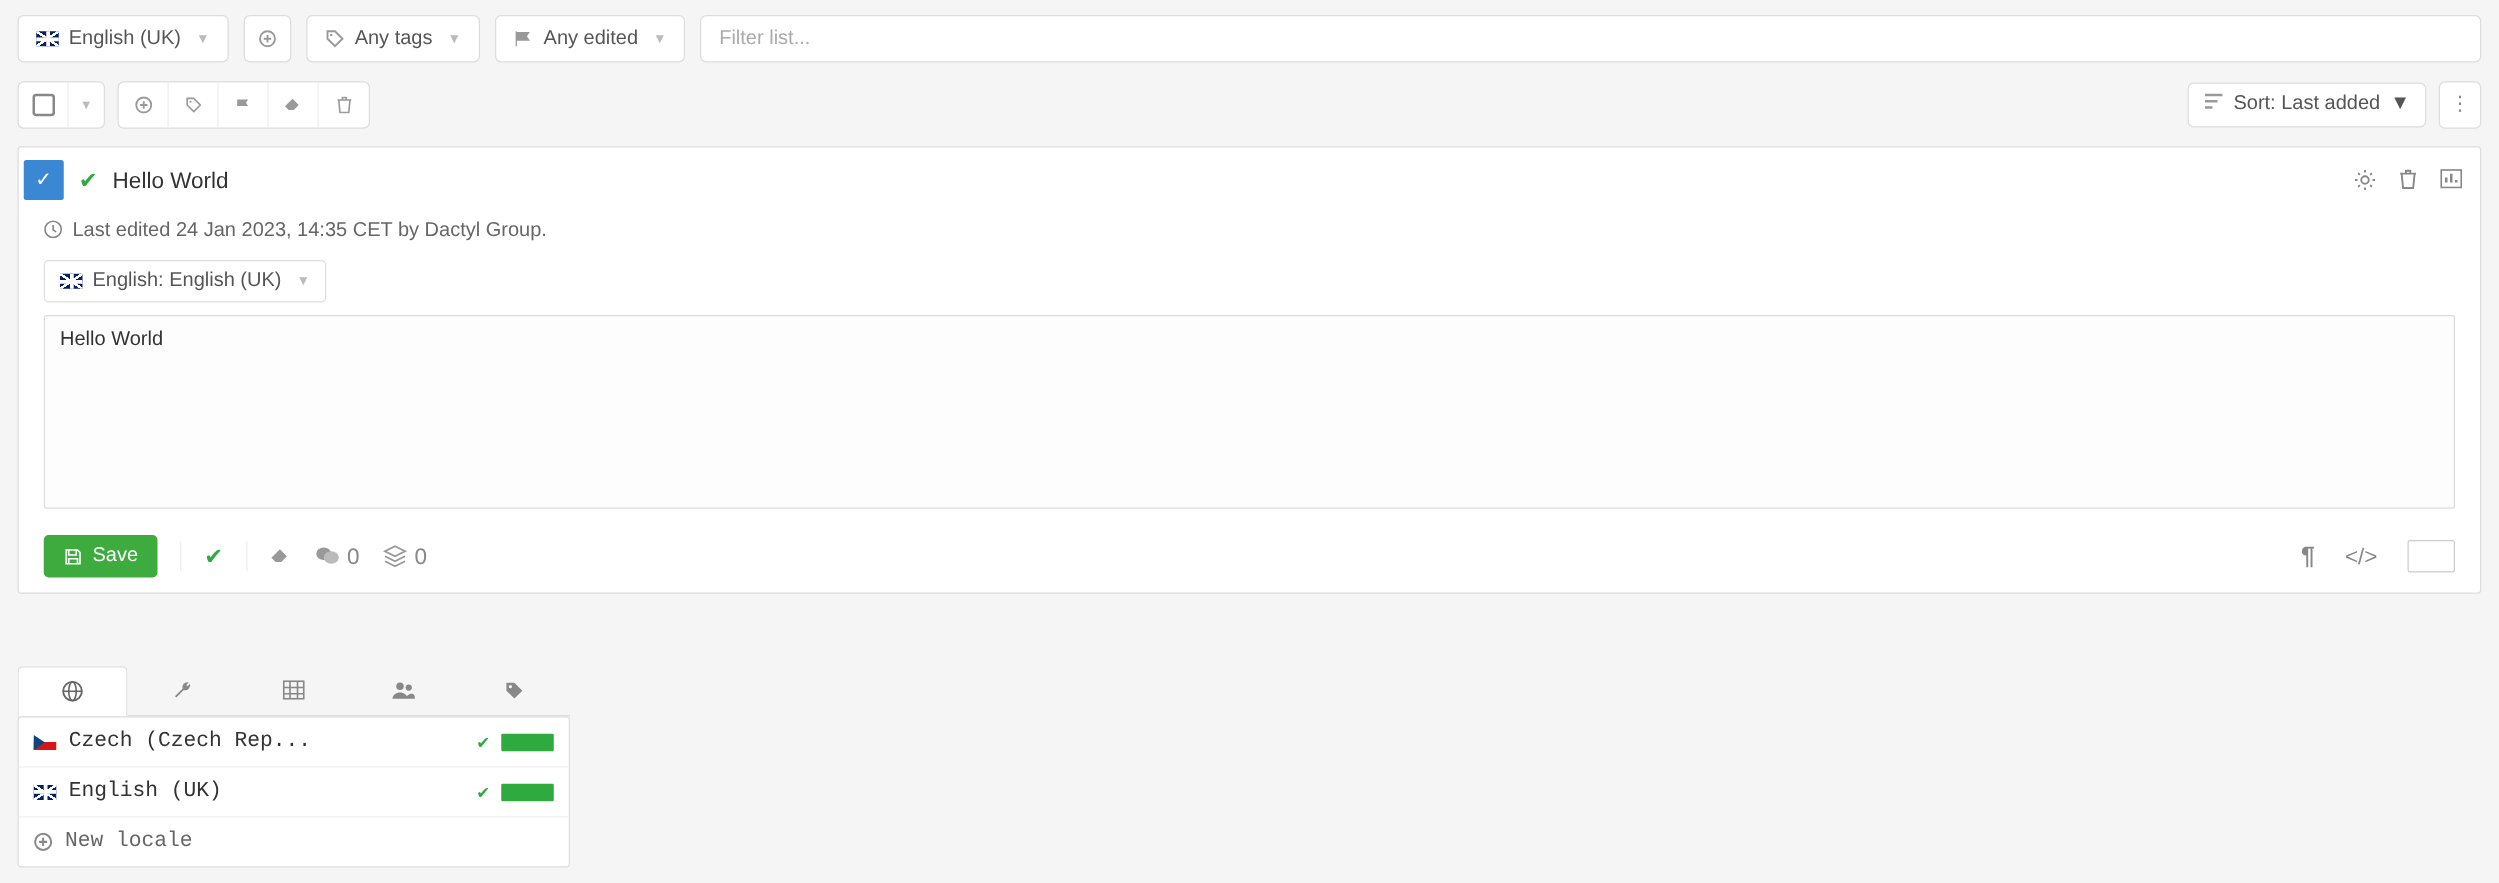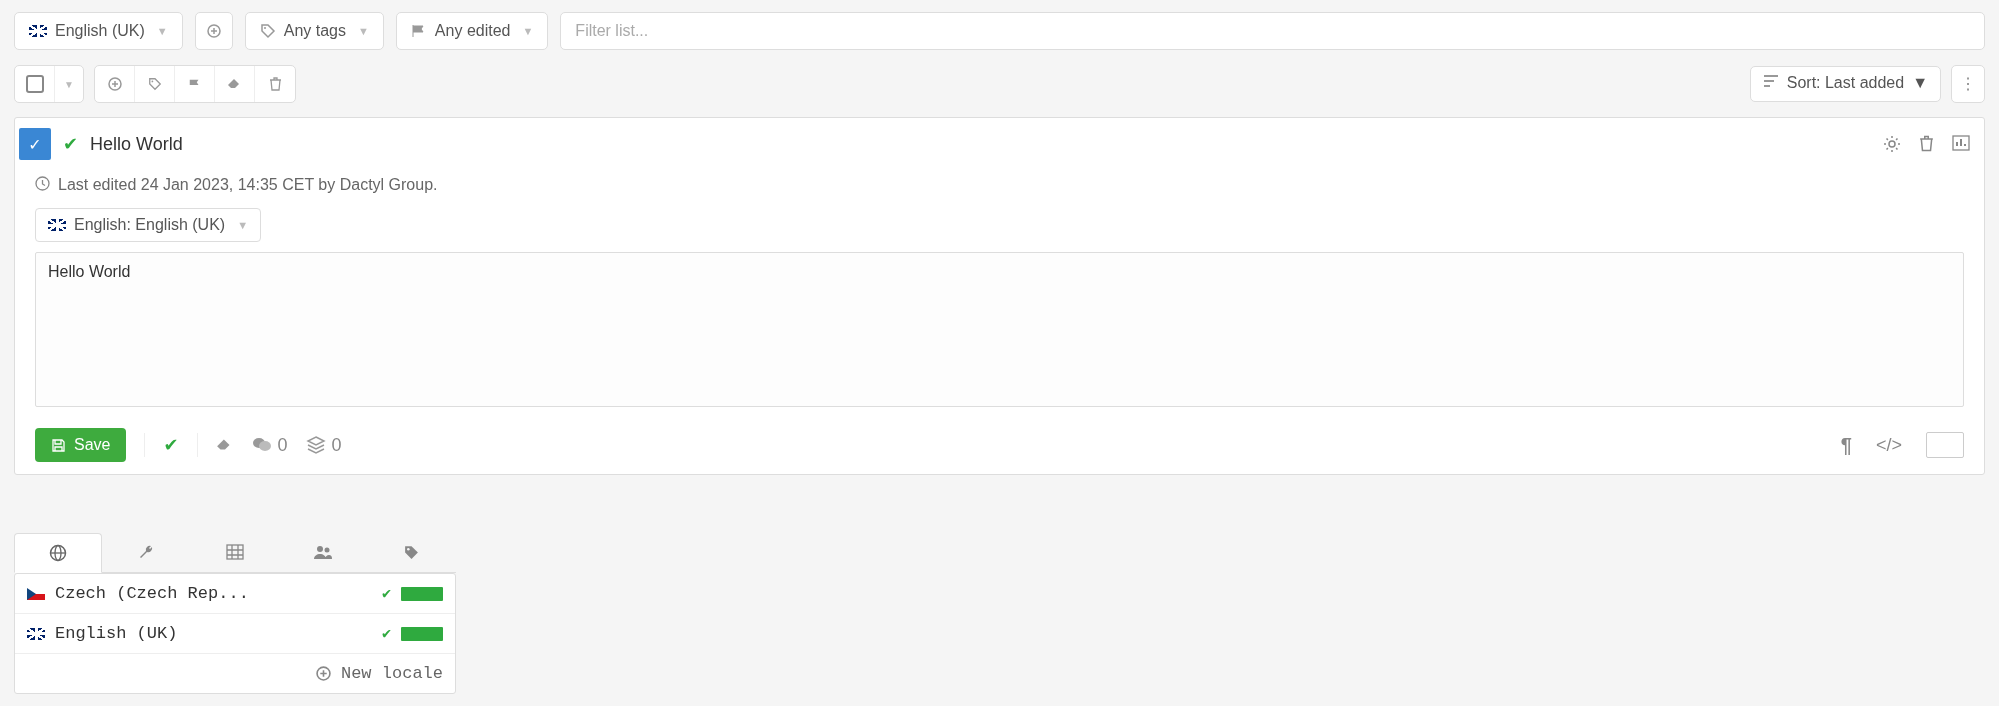--- a/index.html
+++ b/index.html
@@ -104,21 +104,21 @@
   flex: 1; height: 40px; display: flex; align-items: center; justify-content: center;
   color: #888; cursor: pointer; font-size: 18px; border: 1px solid transparent;
 }
 .tab.active { background: #fff; border: 1px solid #ddd; border-bottom: 1px solid #fff; position: relative; top: 1px; color: #555; border-radius: 4px 4px 0 0;}
 .section-title { font-size: 22px; color: #444; padding: 12px 0 8px 4px; font-weight: 400;}
 .locale-list { background: #fff; border: 1px solid #ddd; border-radius: 3px; font-family: Liberation Mono, monospace; }
 .locale-row {
   display: flex; align-items: center; gap: 10px; padding: 10px 12px; border-bottom: 1px solid #eee;
   font-size: 17px; color: #333; cursor: pointer;
 }
-.locale-row:last-child { border-bottom: none; justify-content: flex-end; }
+.locale-row:last-child { border-bottom: none; }
 .locale-name { flex: 1; white-space: nowrap; overflow: hidden; text-overflow: ellipsis; }
 .locale-check { color: #2faa3f; font-size: 15px; }
 .locale-bar { width: 42px; height: 14px; background: #2faa3f; border-radius: 1px; }
 .new-locale { color: #666; }
 
 svg { display: block; }
 </style>
 </head>
 <body>
 

